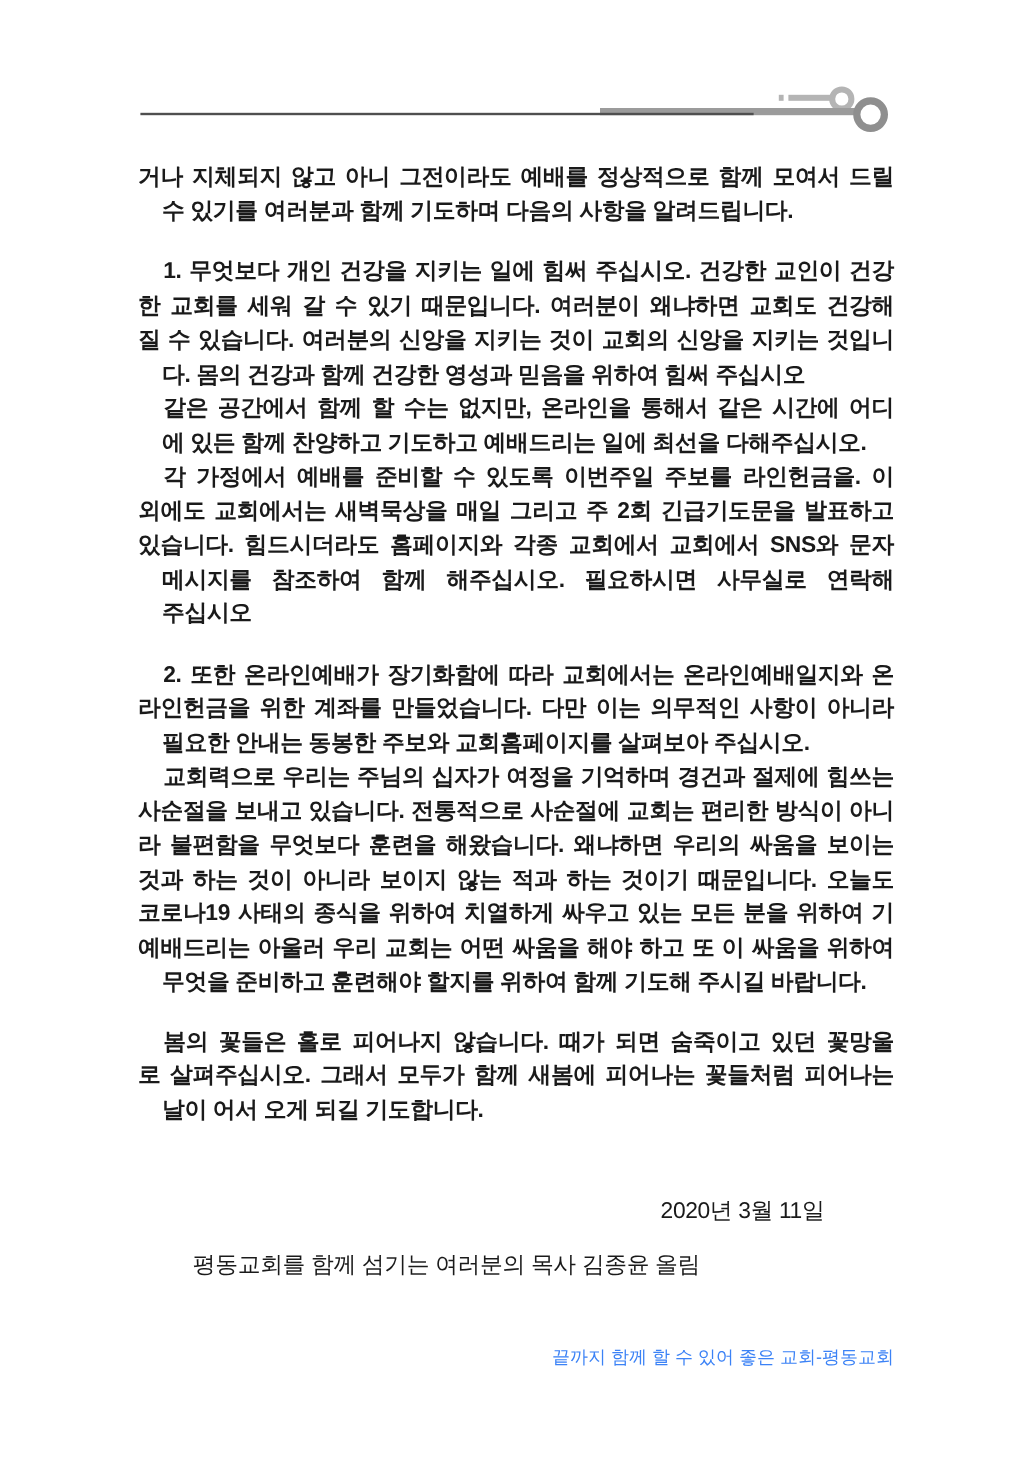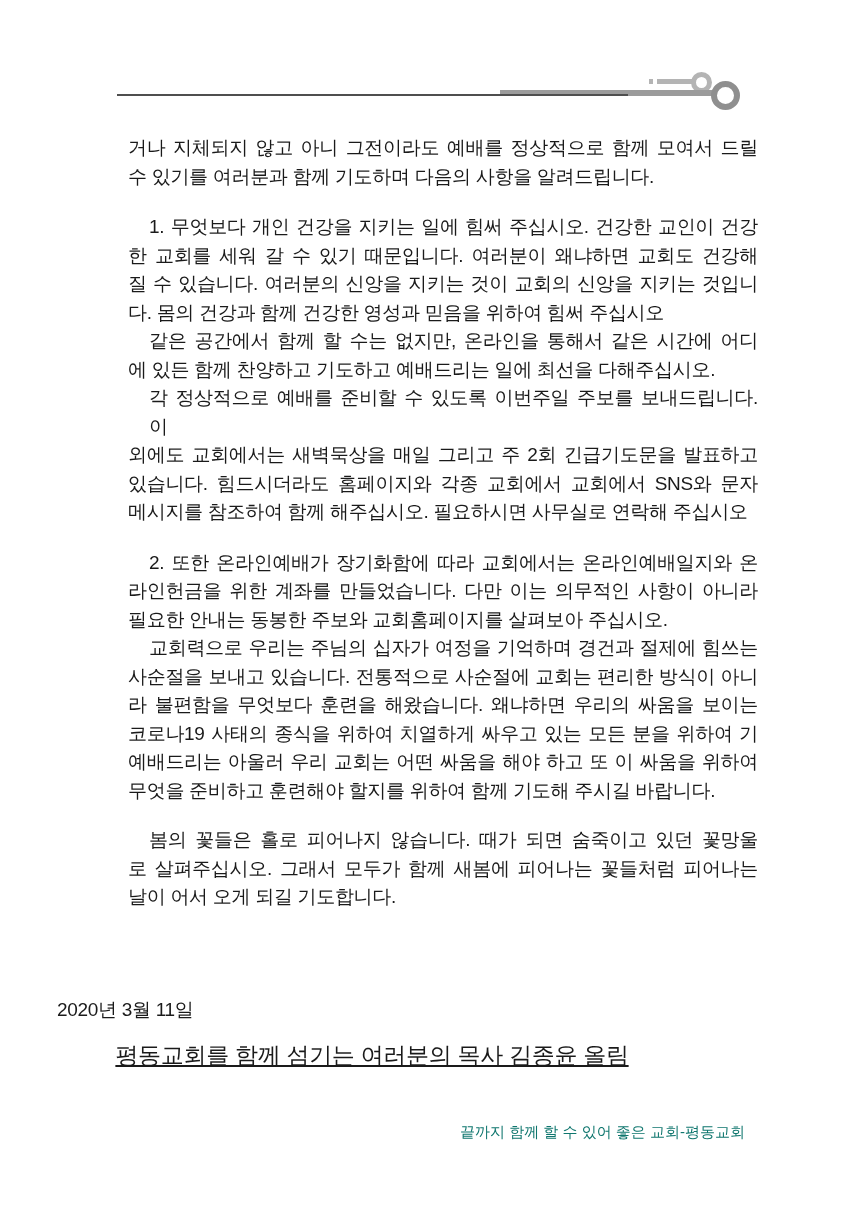--- a/index.html
+++ b/index.html
@@ -18,43 +18,44 @@
   .orn-thin  { left:117px; top:94px;  width:511px; height:2px; background:#4f4f4f; z-index:2; }
   .orn-bar   { left:500px; top:90px;  width:214px; height:6px; background:#9b9b9b; z-index:1; }
   .orn-ring-big   { left:711px; top:81px; width:17px; height:17px; border:6px solid #8f8f8f; border-radius:50%; z-index:3; background:#fff; }
   .orn-pin-bar    { left:657px; top:79px; width:37px; height:5px; background:#b4b4b4; }
   .orn-pin-tick   { left:649px; top:79px; width:4px;  height:5px; background:#b4b4b4; }
   .orn-ring-small { left:691px; top:72px; width:11px; height:11px; border:5px solid #b4b4b4; border-radius:50%; background:#fff; }
 
   
   .body-text {
     position:absolute;
-    left:128px; top:134px; width:630px;
+    left:115px; top:134px; width:630px;
     font-size:19px;
     line-height:28.5px;
     letter-spacing:-0.3px;
     word-break:keep-all;
+    font-weight:bold;
   }
   .line { text-align:justify; text-align-last:justify; text-justify:inter-word; }
-  .line.last { text-align-last:left; }
+  .line.last { text-align-last:left;margin-left:20px; }
   .p-indent > .line:first-child { padding-left:21px; }
   .gap22 { margin-bottom:22px; }
   .gap21 { margin-bottom:21px; }
 
   .date-line {
     position:absolute; left:57px; top:996px; width:630px;
-    text-align:left; font-size:19px; line-height:28.5px; letter-spacing:-0.3px;
+    text-align:right; font-size:19px; line-height:28.5px; letter-spacing:-0.3px;
   }
   .sig-line {
     position:absolute; left:57px; top:1041px; width:630px;
-    text-align:center; font-size:23px; line-height:28.5px; letter-spacing:-0.3px;text-decoration:underline;
+    text-align:center; font-size:19px; line-height:28.5px; letter-spacing:-0.3px;
   }
   .footer-line {
     position:absolute; left:115px; top:1122px; width:630px;
-    text-align:right; font-size:15px; line-height:20px; color:#0f766e;
+    text-align:right; font-size:15px; line-height:20px; color:#3b82f6;
   }
 </style>
 </head>
 <body>
 
 <div class="page">
 
   <div>
     <div class="orn orn-bar"></div>
     <div class="orn orn-thin"></div>
@@ -77,36 +78,37 @@
       <div class="line">질 수 있습니다. 여러분의 신앙을 지키는 것이 교회의 신앙을 지키는 것입니</div>
       <div class="line last">다. 몸의 건강과 함께 건강한 영성과 믿음을 위하여 힘써 주십시오</div>
     </div>
 
     <div class="para p-indent">
       <div class="line">같은 공간에서 함께 할 수는 없지만, 온라인을 통해서 같은 시간에 어디</div>
       <div class="line last">에 있든 함께 찬양하고 기도하고 예배드리는 일에 최선을 다해주십시오.</div>
     </div>
 
     <div class="para p-indent gap22">
-      <div class="line">각 정상적으로 예배를 준비할 수 있도록 이번주일 주보를 보내드립니다. 이</div>
+      <div class="line">각 가정에서 예배를 준비할 수 있도록 이번주일 주보를 라인헌금을. 이</div>
       <div class="line">외에도 교회에서는 새벽묵상을 매일 그리고 주 2회 긴급기도문을 발표하고</div>
       <div class="line">있습니다. 힘드시더라도 홈페이지와 각종 교회에서 교회에서 SNS와 문자</div>
       <div class="line last">메시지를 참조하여 함께 해주십시오. 필요하시면 사무실로 연락해 주십시오</div>
     </div>
 
     <div class="para p-indent">
       <div class="line">2. 또한 온라인예배가 장기화함에 따라 교회에서는 온라인예배일지와 온</div>
       <div class="line">라인헌금을 위한 계좌를 만들었습니다. 다만 이는 의무적인 사항이 아니라</div>
       <div class="line last">필요한 안내는 동봉한 주보와 교회홈페이지를 살펴보아 주십시오.</div>
     </div>
 
     <div class="para p-indent gap21">
       <div class="line">교회력으로 우리는 주님의 십자가 여정을 기억하며 경건과 절제에 힘쓰는</div>
       <div class="line">사순절을 보내고 있습니다. 전통적으로 사순절에 교회는 편리한 방식이 아니</div>
       <div class="line">라 불편함을 무엇보다 훈련을 해왔습니다. 왜냐하면 우리의 싸움을 보이는</div>
+      <div class="line">것과 하는 것이 아니라 보이지 않는 적과 하는 것이기 때문입니다. 오늘도</div>
       <div class="line">코로나19 사태의 종식을 위하여 치열하게 싸우고 있는 모든 분을 위하여 기</div>
       <div class="line">예배드리는 아울러 우리 교회는 어떤 싸움을 해야 하고 또 이 싸움을 위하여</div>
       <div class="line last">무엇을 준비하고 훈련해야 할지를 위하여 함께 기도해 주시길 바랍니다.</div>
     </div>
 
     <div class="para p-indent">
       <div class="line">봄의 꽃들은 홀로 피어나지 않습니다. 때가 되면 숨죽이고 있던 꽃망울</div>
       <div class="line">로 살펴주십시오. 그래서 모두가 함께 새봄에 피어나는 꽃들처럼 피어나는</div>
       <div class="line last">날이 어서 오게 되길 기도합니다.</div>
     </div>

